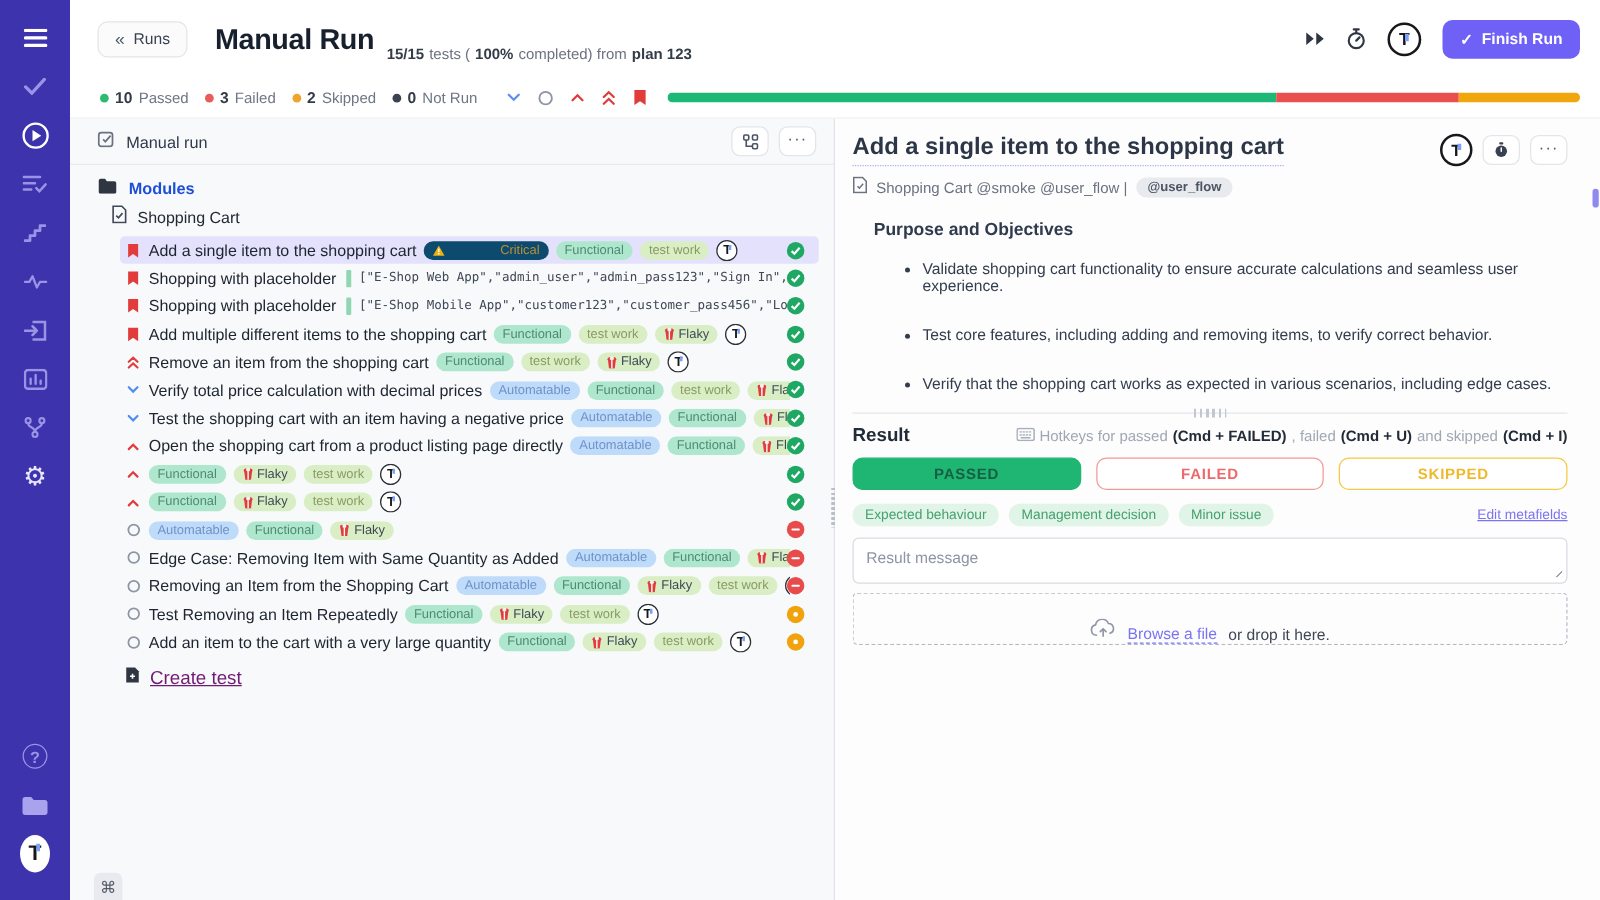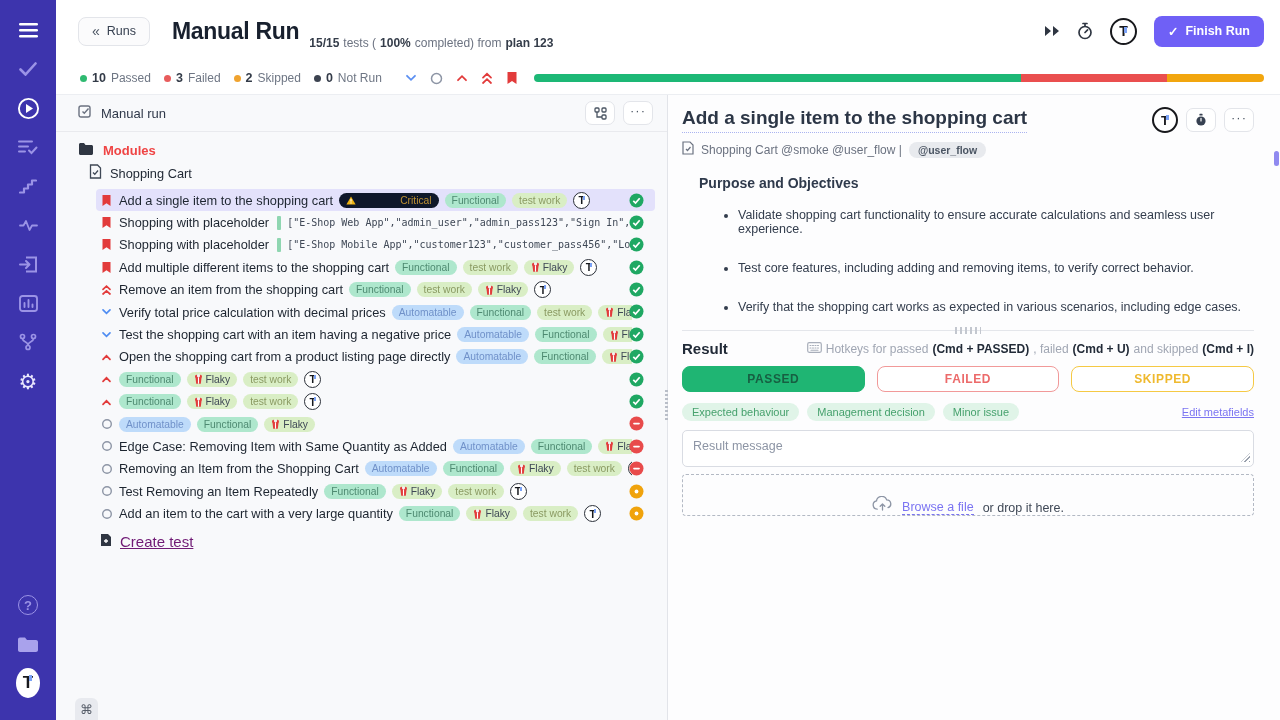--- a/index.html
+++ b/index.html
@@ -41,30 +41,30 @@
   .progress .seg { height:100%; }
 
   
   .content { flex:1; display:flex; min-height:0; }
   .tree-panel { width:612px; flex:0 0 612px; background:#f8f9fb; border-right:1px solid #e2e4e9; position:relative; }
   .tree-head { height:37px; display:flex; align-items:center; padding:0 14px 0 22px; border-bottom:1px solid #e9eaee; }
   .tree-head .t-name { font-size:13px; color:#30394a; margin-left:9px; }
   .tree-head-right { margin-left:auto; display:flex; gap:8px; }
   .mini-btn { width:30px; height:24px; border:1px solid #e3e5ea; background:#fff; border-radius:7px; display:flex; align-items:center; justify-content:center; cursor:pointer; color:#4b5563; }
   .dots3 { font-size:13px; letter-spacing:1px; line-height:0; margin-top:-4px; color:#4b5563; }
-  .modules-row { display:flex; align-items:center; gap:9px; margin:10px 0 6px 22px; font-size:13px; font-weight:700; color:#ef4444; cursor:pointer; }
+  .modules-row { display:flex; align-items:center; gap:9px; margin:10px 0 6px 22px; font-size:13px; font-weight:700; color:#1d4ed8; cursor:pointer; }
   .folder-row { display:flex; align-items:center; gap:8px; margin:0 0 7px 33px; font-size:12.8px; color:#222a36; cursor:pointer; }
 
   .t-row { height:22.4px; display:flex; align-items:center; margin:0 12px 0 40px; padding-left:4px; position:relative; border-radius:4px; cursor:pointer; }
   .t-row.selected { background:#e3e1fb; }
   .row-main { display:flex; align-items:center; gap:6px; width:532px; overflow:hidden; white-space:nowrap; }
   .prio { width:13px; display:flex; justify-content:center; flex:0 0 13px; }
   .t-title { font-size:12.8px; color:#1d2530; flex:0 0 auto; }
   .badge { display:inline-flex; align-items:center; gap:3px; height:15px; padding:0 7px; border-radius:8px; font-size:10.3px; flex:0 0 auto; }
-  .b-critical { background:#0f172a; color:#bd8f33;gap:44px; }
+  .b-critical { background:#0c4a6e; color:#bd8f33;gap:44px; }
   .b-functional { background:#aee7cd; color:#4e8a71; }
   .b-testwork { background:#d9eec5; color:#8a9a62; }
   .b-flaky { background:#d9eec5; color:#3f4856; }
   .b-automatable { background:#bedbfa; color:#7091c9; }
   .tmini { width:17px; height:17px; border:1.4px solid #2a2f38; border-radius:50%; background:#fff; font-size:10.5px; font-weight:800; color:#15181d; display:inline-flex; align-items:center; justify-content:center; flex:0 0 17px; position:relative; }
   .tmini i { width:2px; height:4px; right:4px; top:3px; }
   .code-bar { width:4px; height:14px; background:#8fd6b1; border-radius:1px; flex:0 0 4px; margin-left:2px; }
   .t-code { font-family:"DejaVu Sans Mono",monospace; font-size:10px; color:#3f4856; }
   .t-status { position:absolute; right:11px; top:3.5px; display:flex; }
   .create-row { display:flex; align-items:center; gap:8px; margin:8px 0 0 44px; cursor:pointer; }
@@ -821,21 +821,21 @@
           </div>
 
         <div class="result-head">
           <h2>Result</h2>
           <span class="hotkeys">
             <span><svg width="15" height="11" viewBox="0 0 15 11">
                   <rect x="0.7" y="0.7" width="13.6" height="9.6" rx="1.5" fill="none" stroke="#a8aeba" stroke-width="1.2"></rect>
                   <path d="M3 3.5h1M5.5 3.5h1M8 3.5h1M10.5 3.5h1M3 6h1M5.5 6h1M8 6h1M10.5 6h1M4 8.2h7" stroke="#a8aeba" stroke-width="1.1" stroke-linecap="round"></path>
                 </svg></span>
             <span>Hotkeys for passed</span>
-              <b>(Cmd + PASSED)</b>
+              <b>(Cmd + FAILED)</b>
               <span>, failed</span>
               <b>(Cmd + U)</b>
               <span>and skipped</span>
               <b>(Cmd + I)</b>
           </span>
         </div>
         <div class="verdicts">
           <button class="v-pass">PASSED</button>
           <button class="v-fail">FAILED</button>
           <button class="v-skip">SKIPPED</button>

